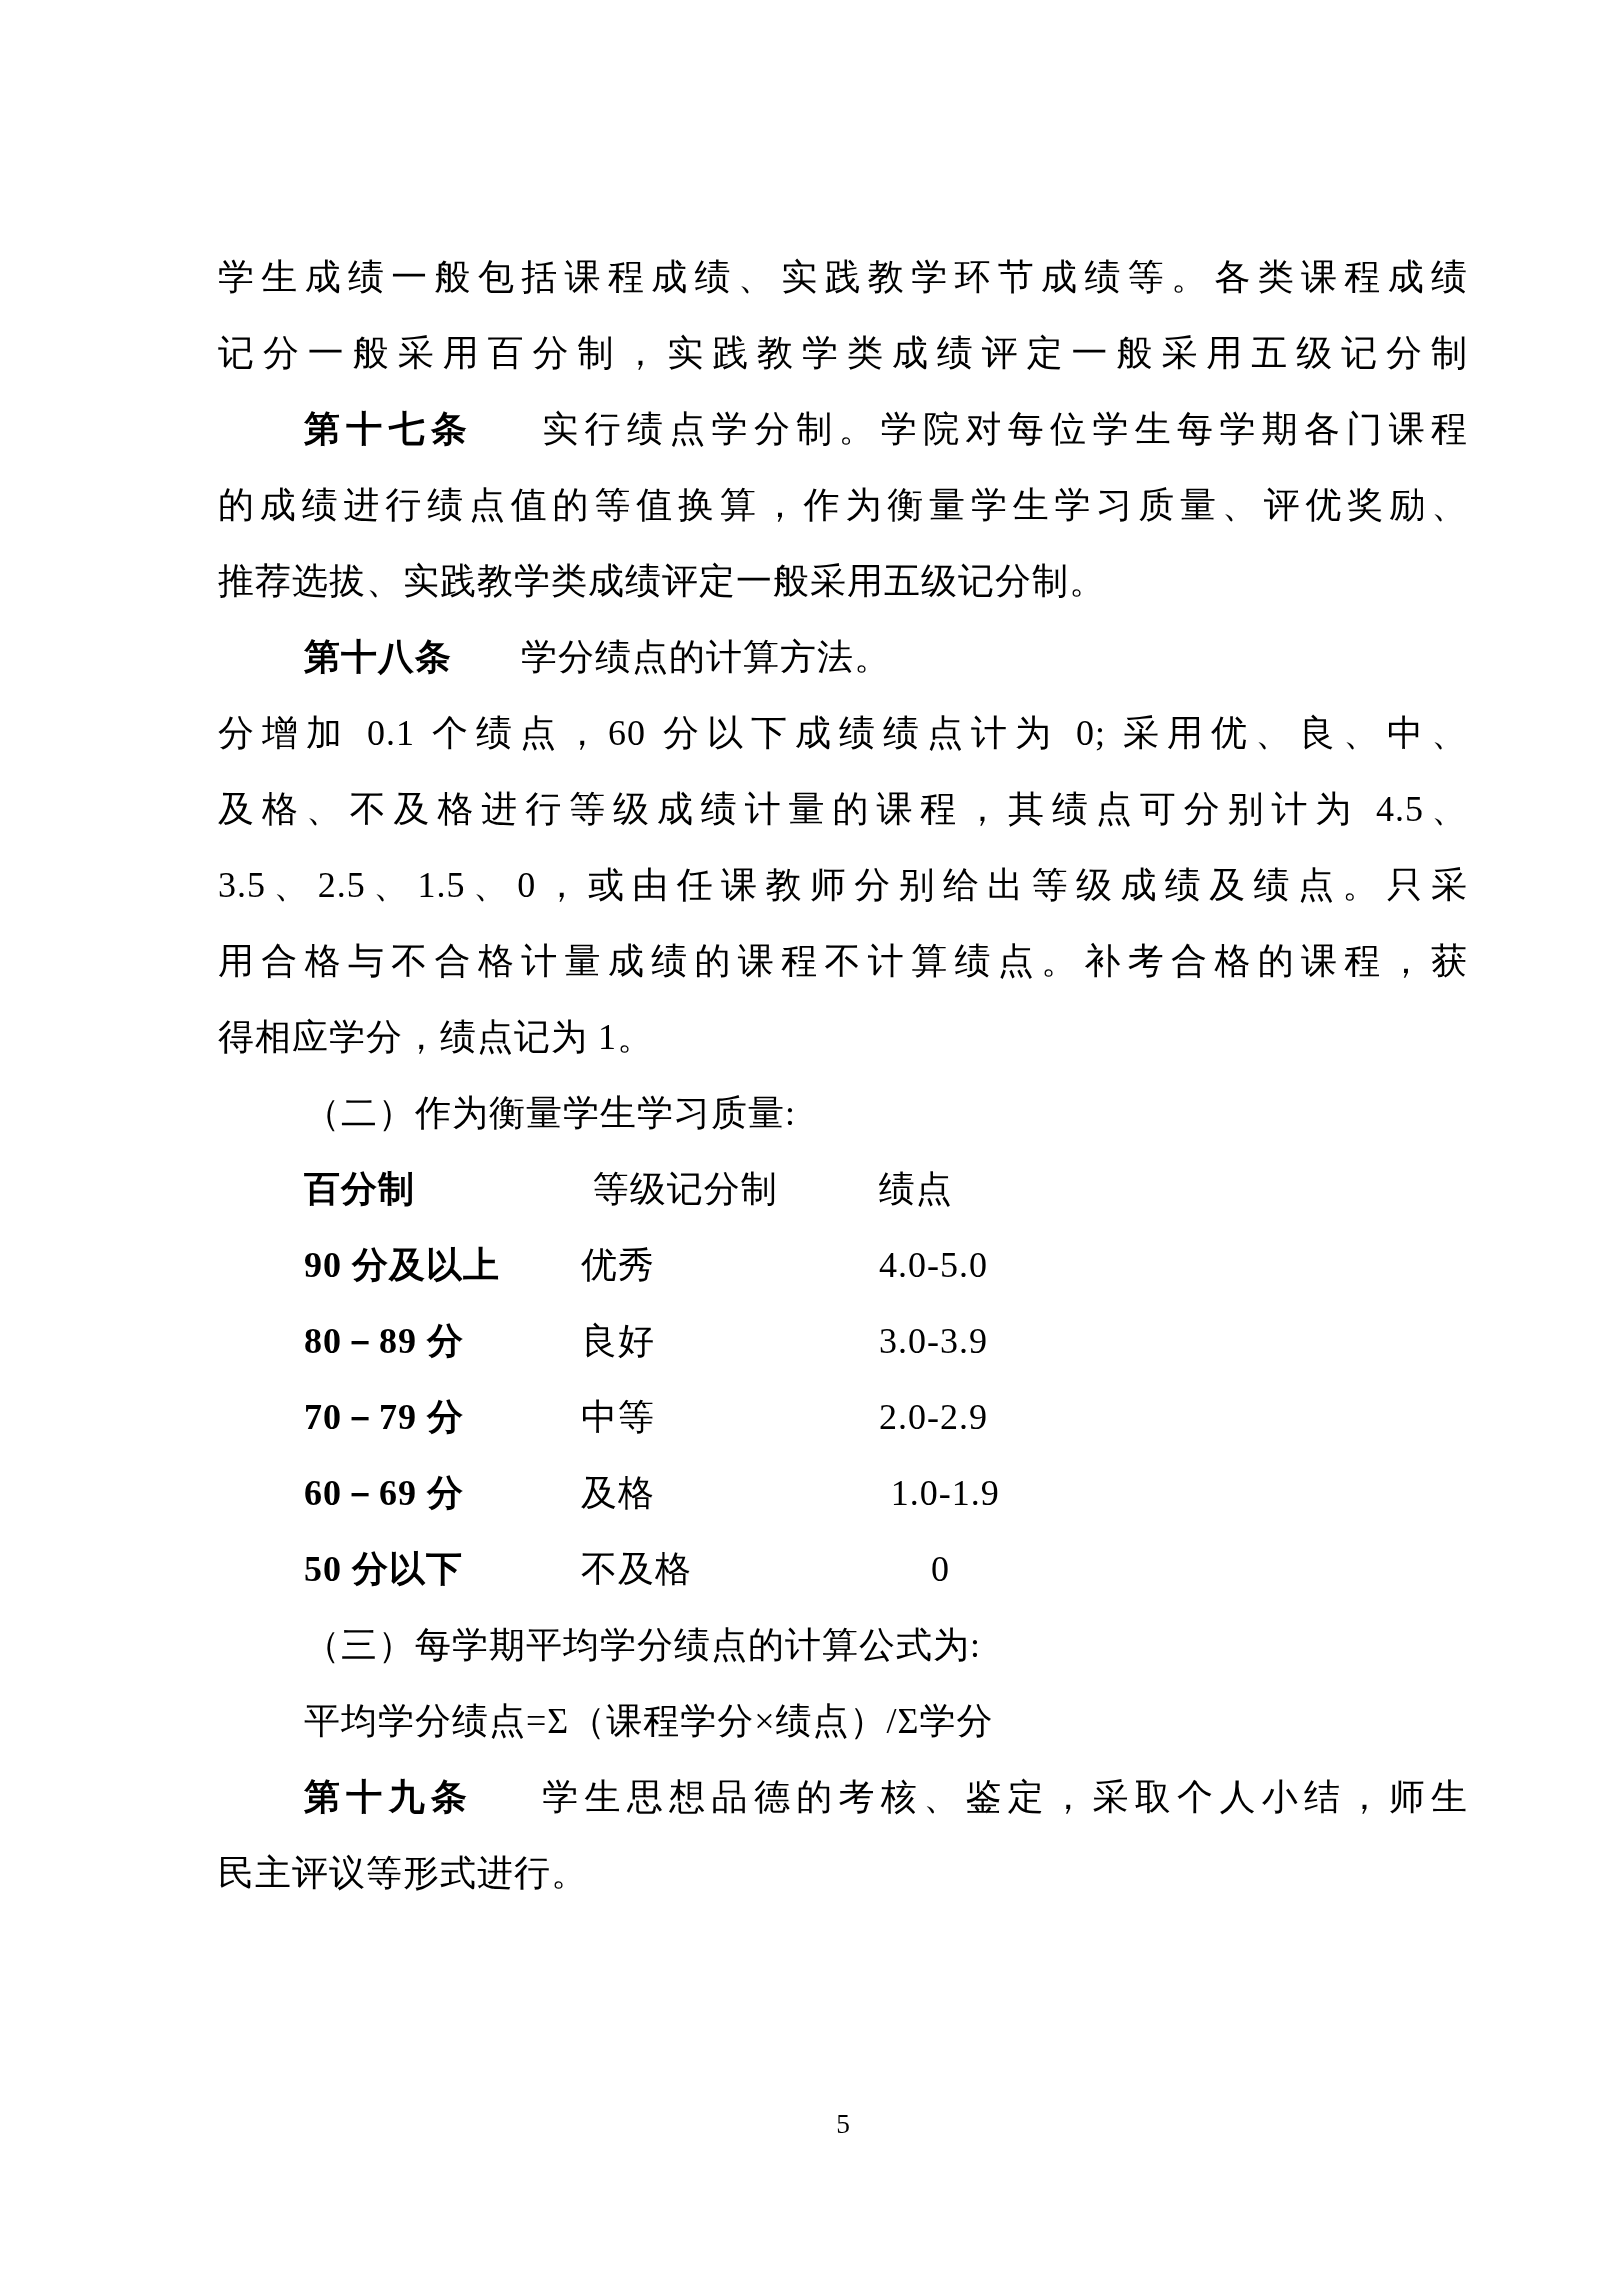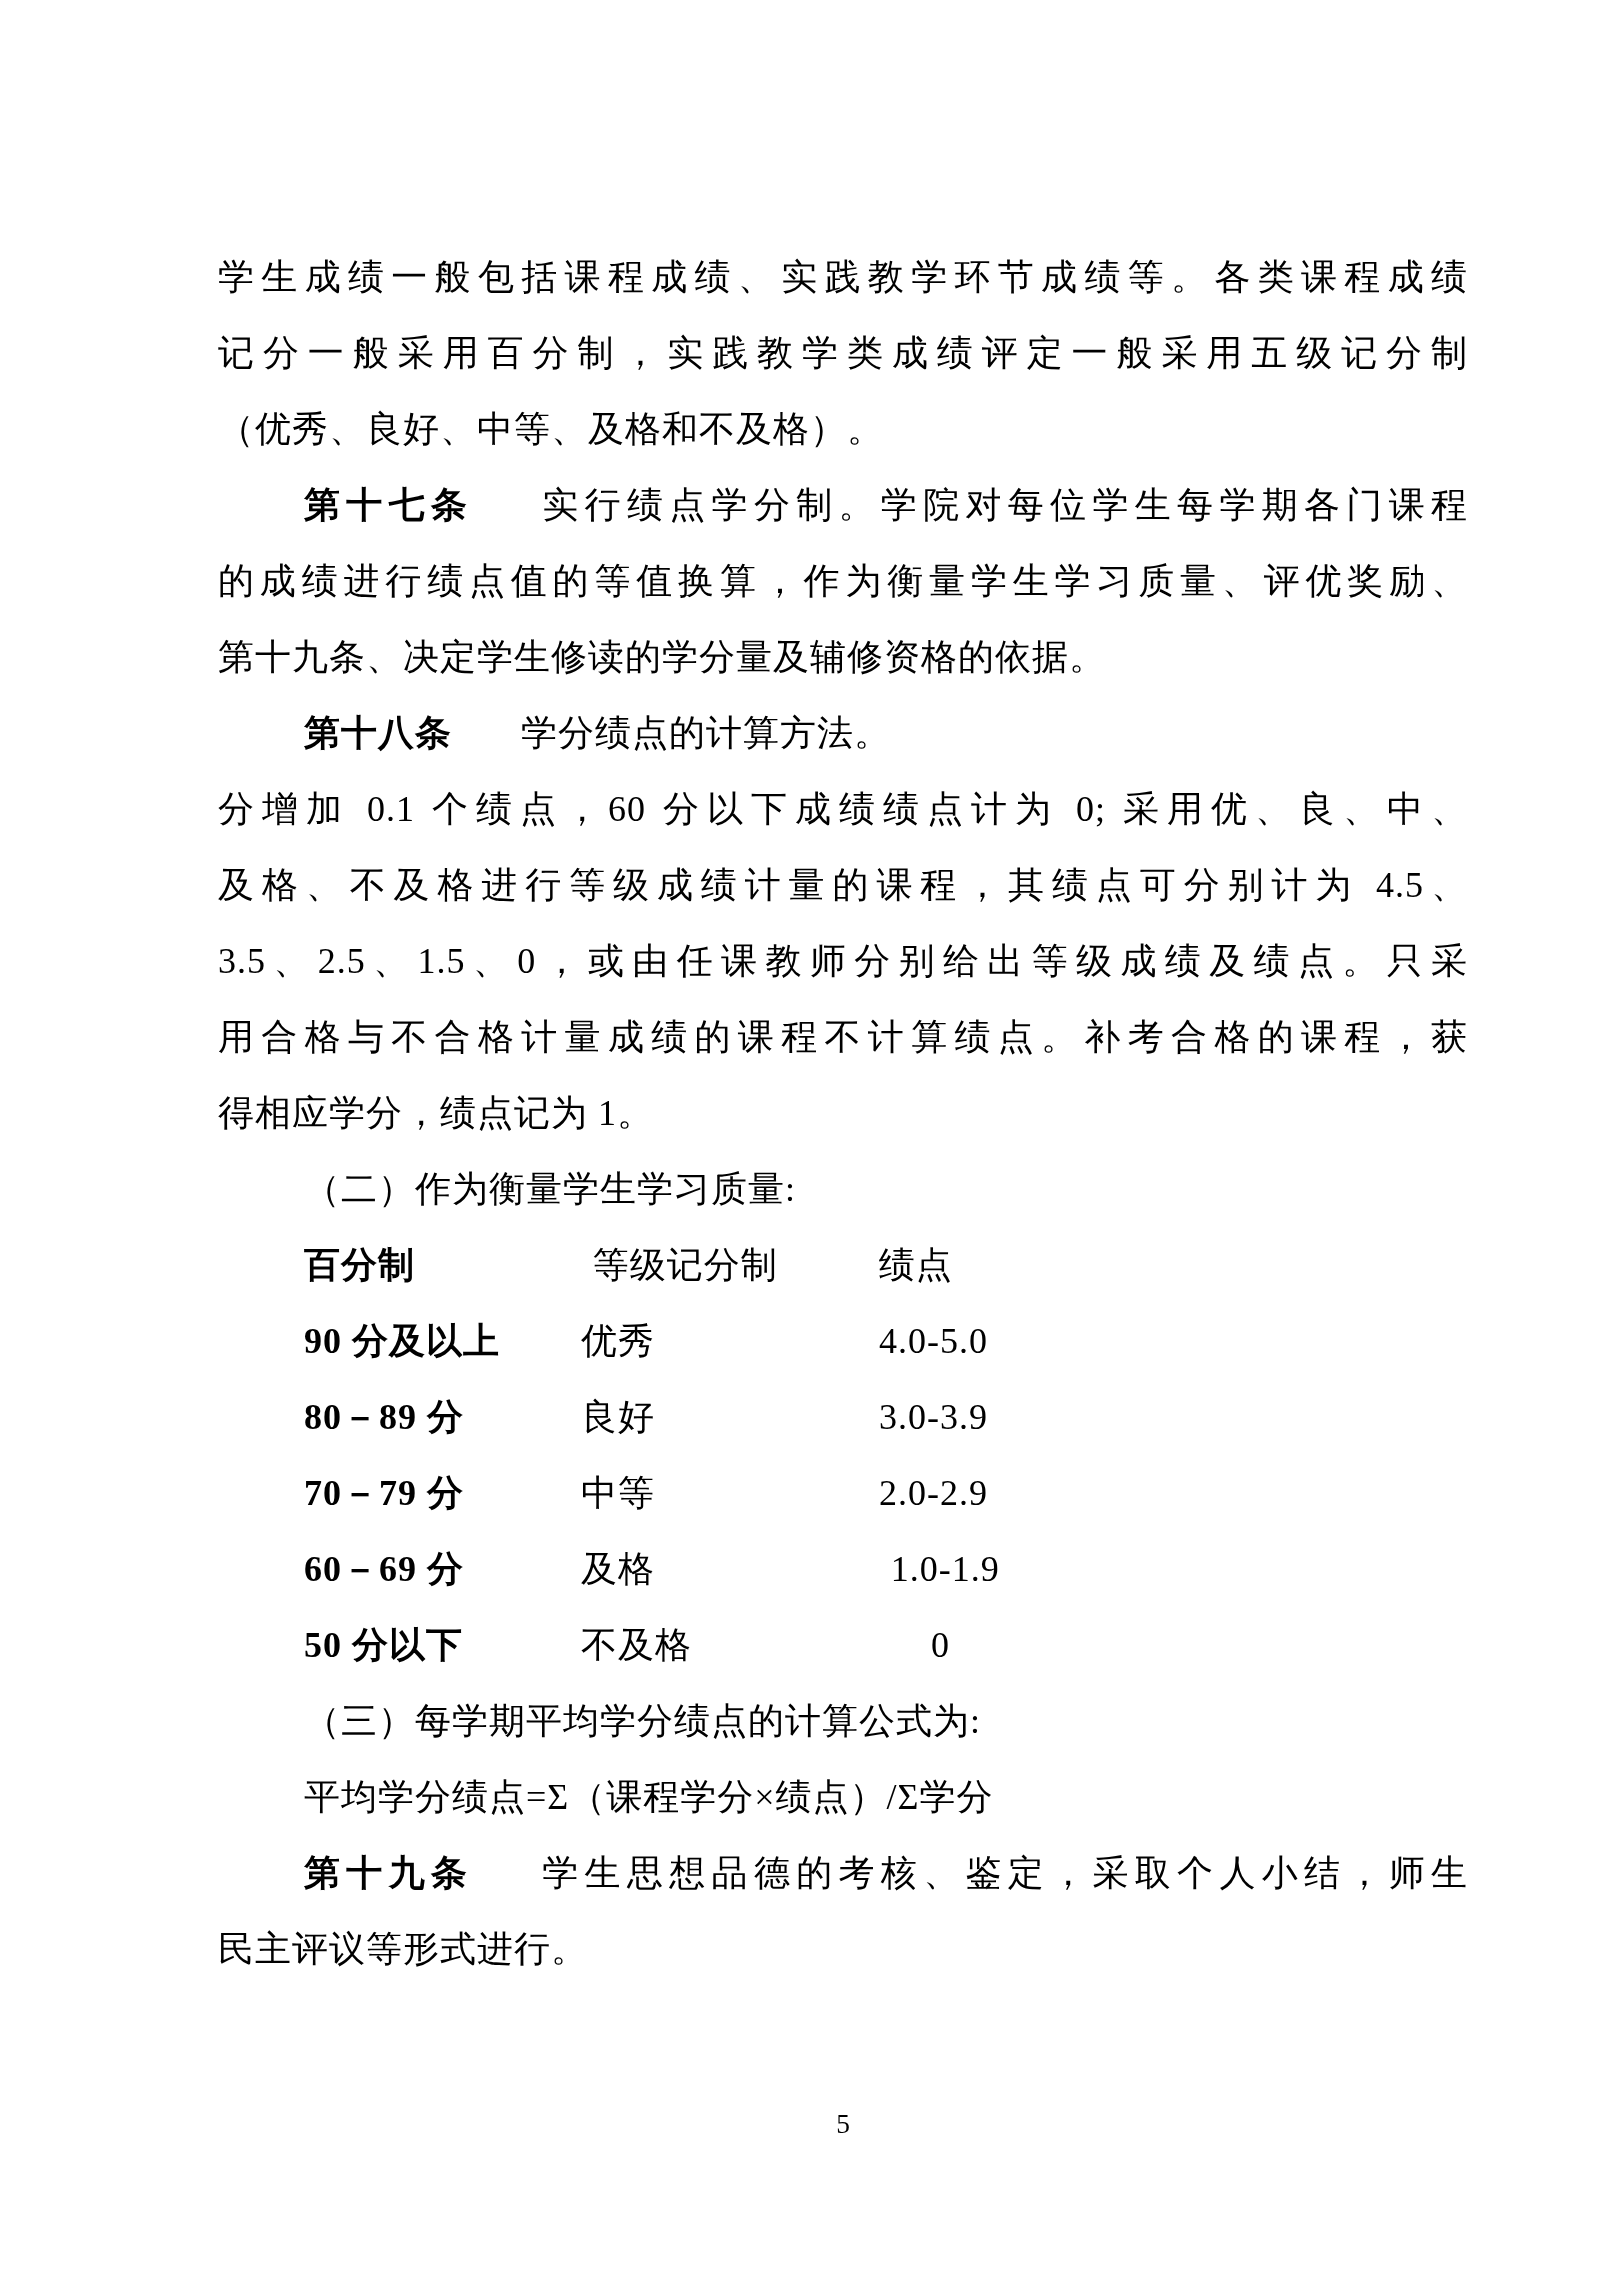--- a/index.html
+++ b/index.html
@@ -54,24 +54,23 @@
     line-height:39px;
   }
 </style>
 </head>
 <body>
 
 <div class="page">
   <div class="body-block" id="body-block">
       <div class="line fill">学生成绩一般包括课程成绩、实践教学环节成绩等。各类课程成绩</div>
       <div class="line fill">记分一般采用百分制，实践教学类成绩评定一般采用五级记分制</div>
-      <div class="line">（优秀、良好、中等、及格和不及格）。</div>
       <div class="line ind2 fill"><span class="bold">第十七条</span><span>实行绩点学分制。学院对每位学生每学期各门课程</span></div>
       <div class="line fill">的成绩进行绩点值的等值换算，作为衡量学生学习质量、评优奖励、</div>
-      <div class="line">第十九条、决定学生修读的学分量及辅修资格的依据。</div>
+      <div class="line">推荐选拔、实践教学类成绩评定一般采用五级记分制。</div>
       <div class="line ind2"><span class="bold">第十八条</span><span>学分绩点的计算方法。</span></div>
       <div class="line fill">分增加 0.1 个绩点，60 分以下成绩绩点计为 0; 采用优、良、中、</div>
       <div class="line fill">及格、不及格进行等级成绩计量的课程，其绩点可分别计为 4.5、</div>
       <div class="line fill">3.5、2.5、1.5、0，或由任课教师分别给出等级成绩及绩点。只采</div>
       <div class="line fill">用合格与不合格计量成绩的课程不计算绩点。补考合格的课程，获</div>
       <div class="line">得相应学分，绩点记为 1。</div>
       <div class="line ind2">（二）作为衡量学生学习质量:</div>
       <div class="line trow t0"><span class="c1">百分制</span><span class="c2">等级记分制</span><span class="c3">绩点</span></div>
       <div class="line trow t1"><span class="c1">90 分及以上</span><span class="c2">优秀</span><span class="c3">4.0-5.0</span></div>
       <div class="line trow t2"><span class="c1">80－89 分</span><span class="c2">良好</span><span class="c3">3.0-3.9</span></div>

